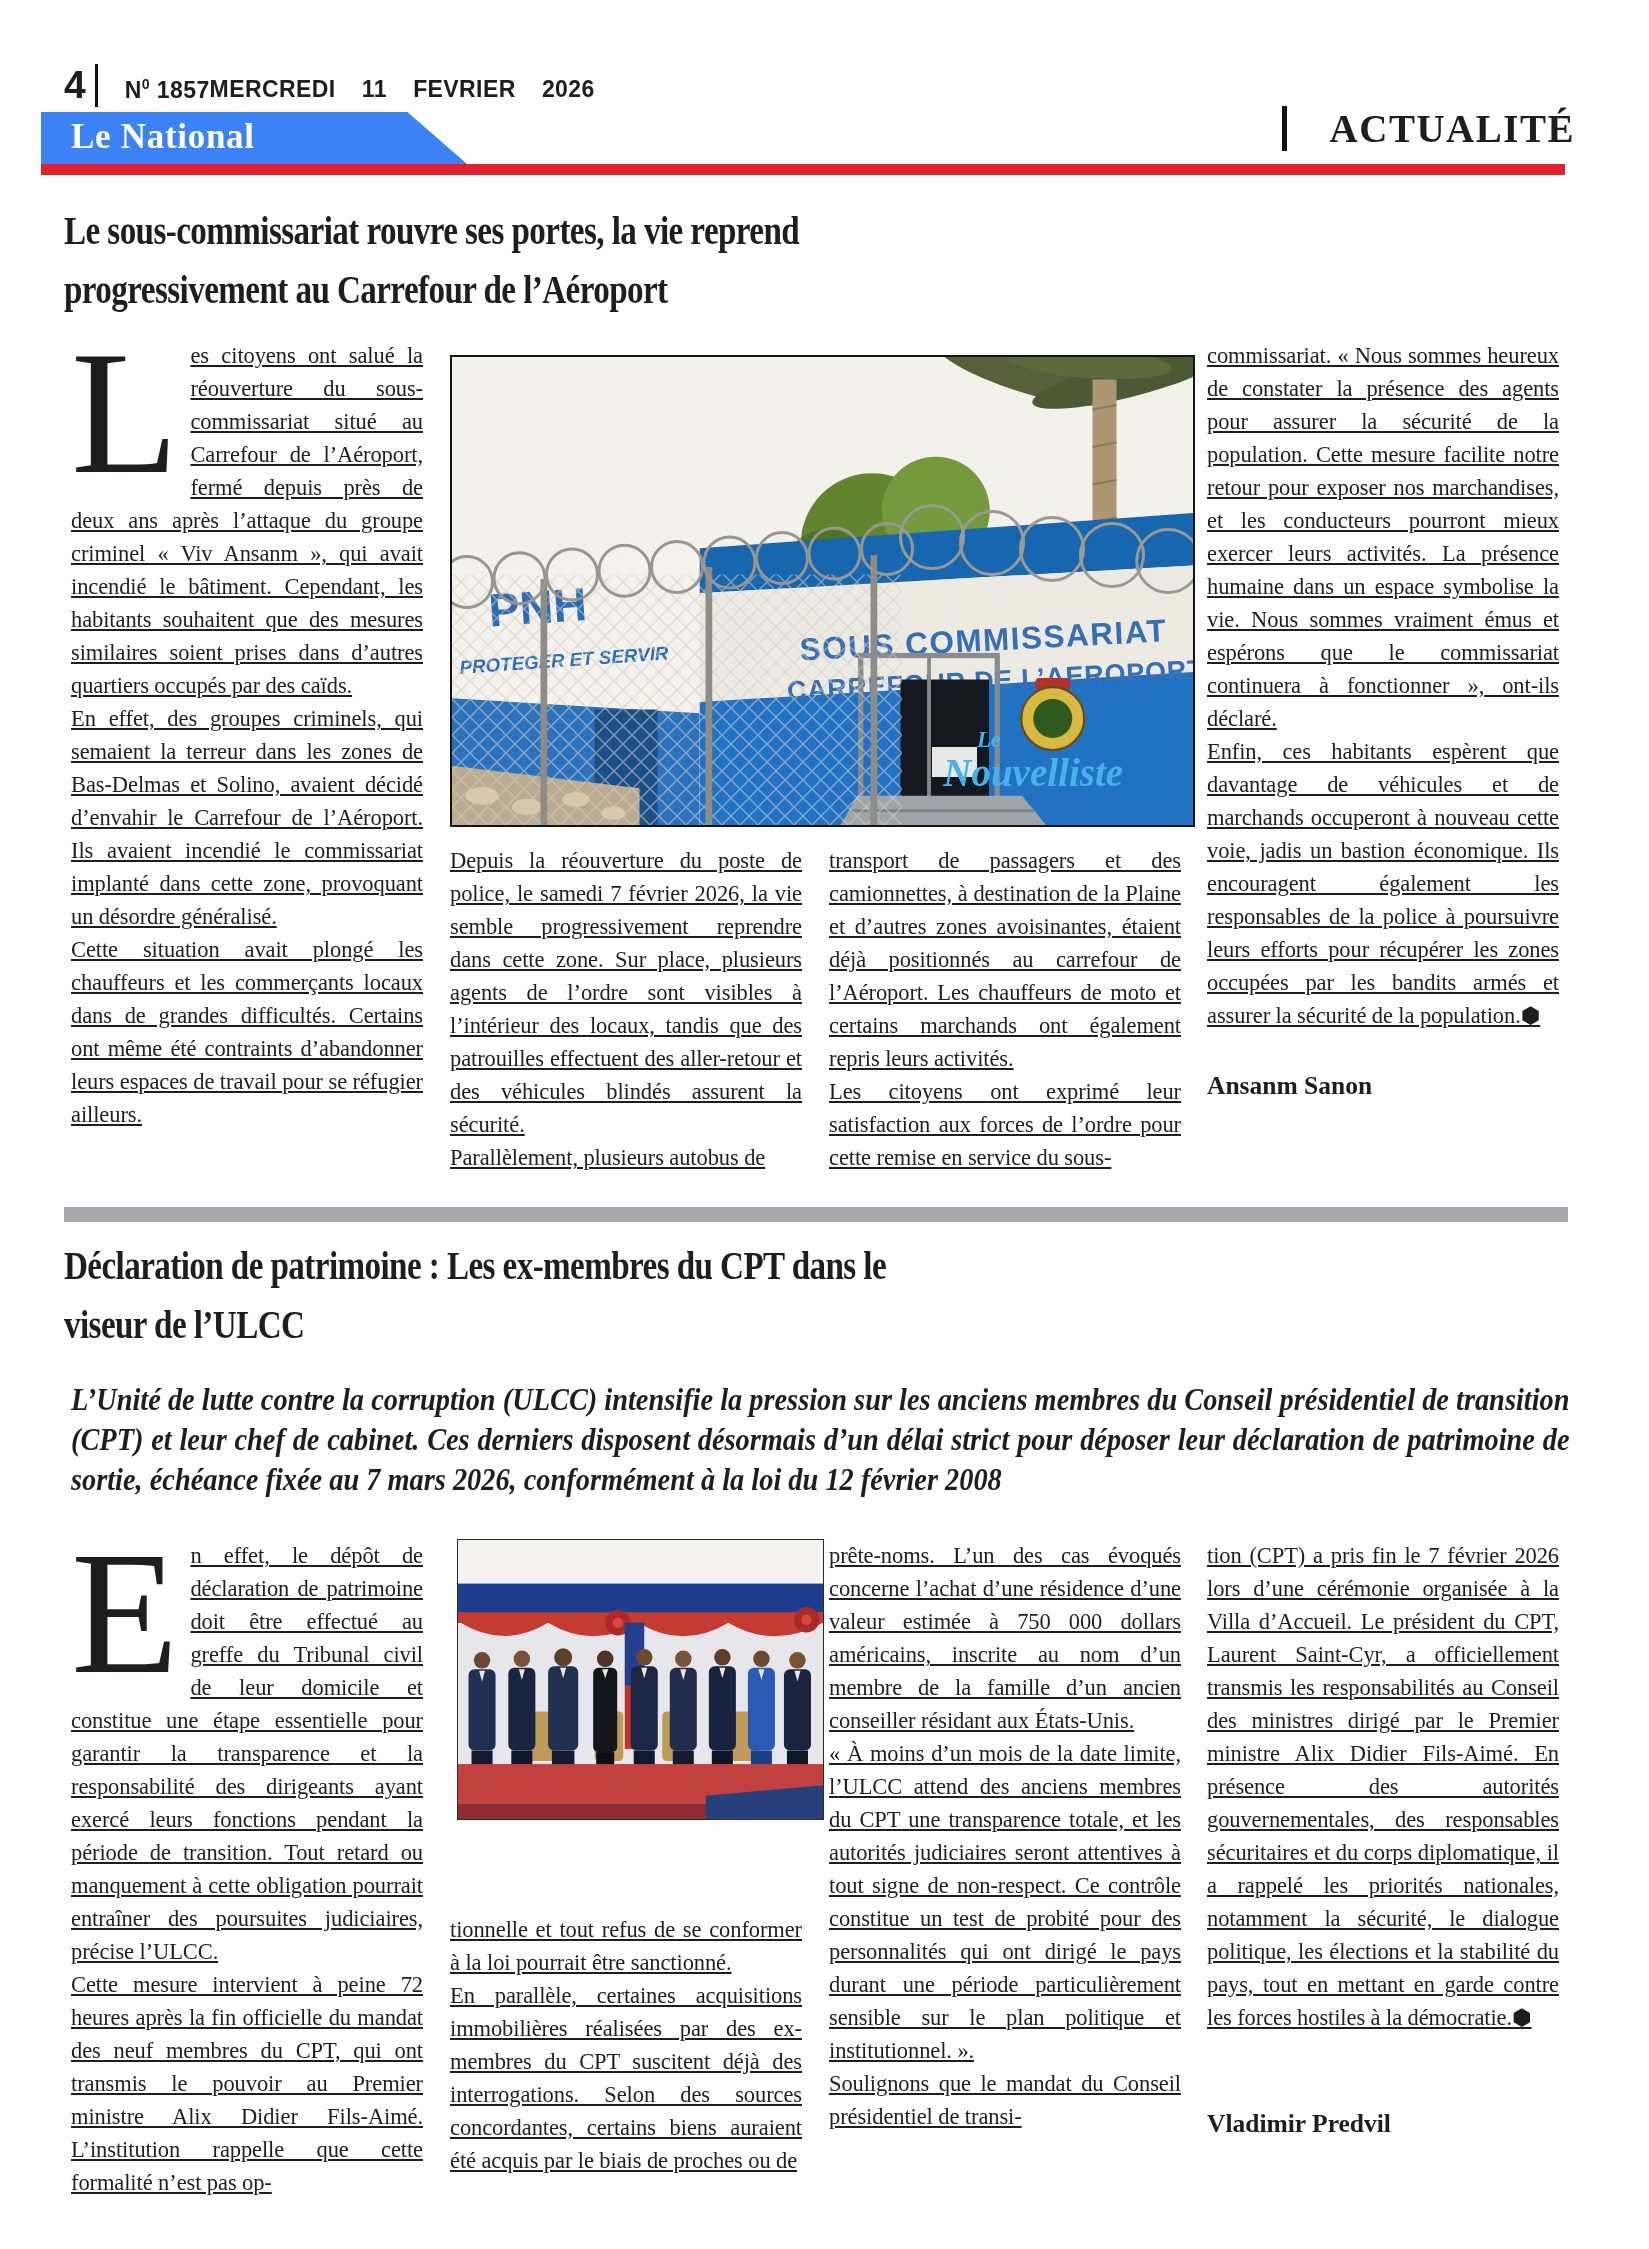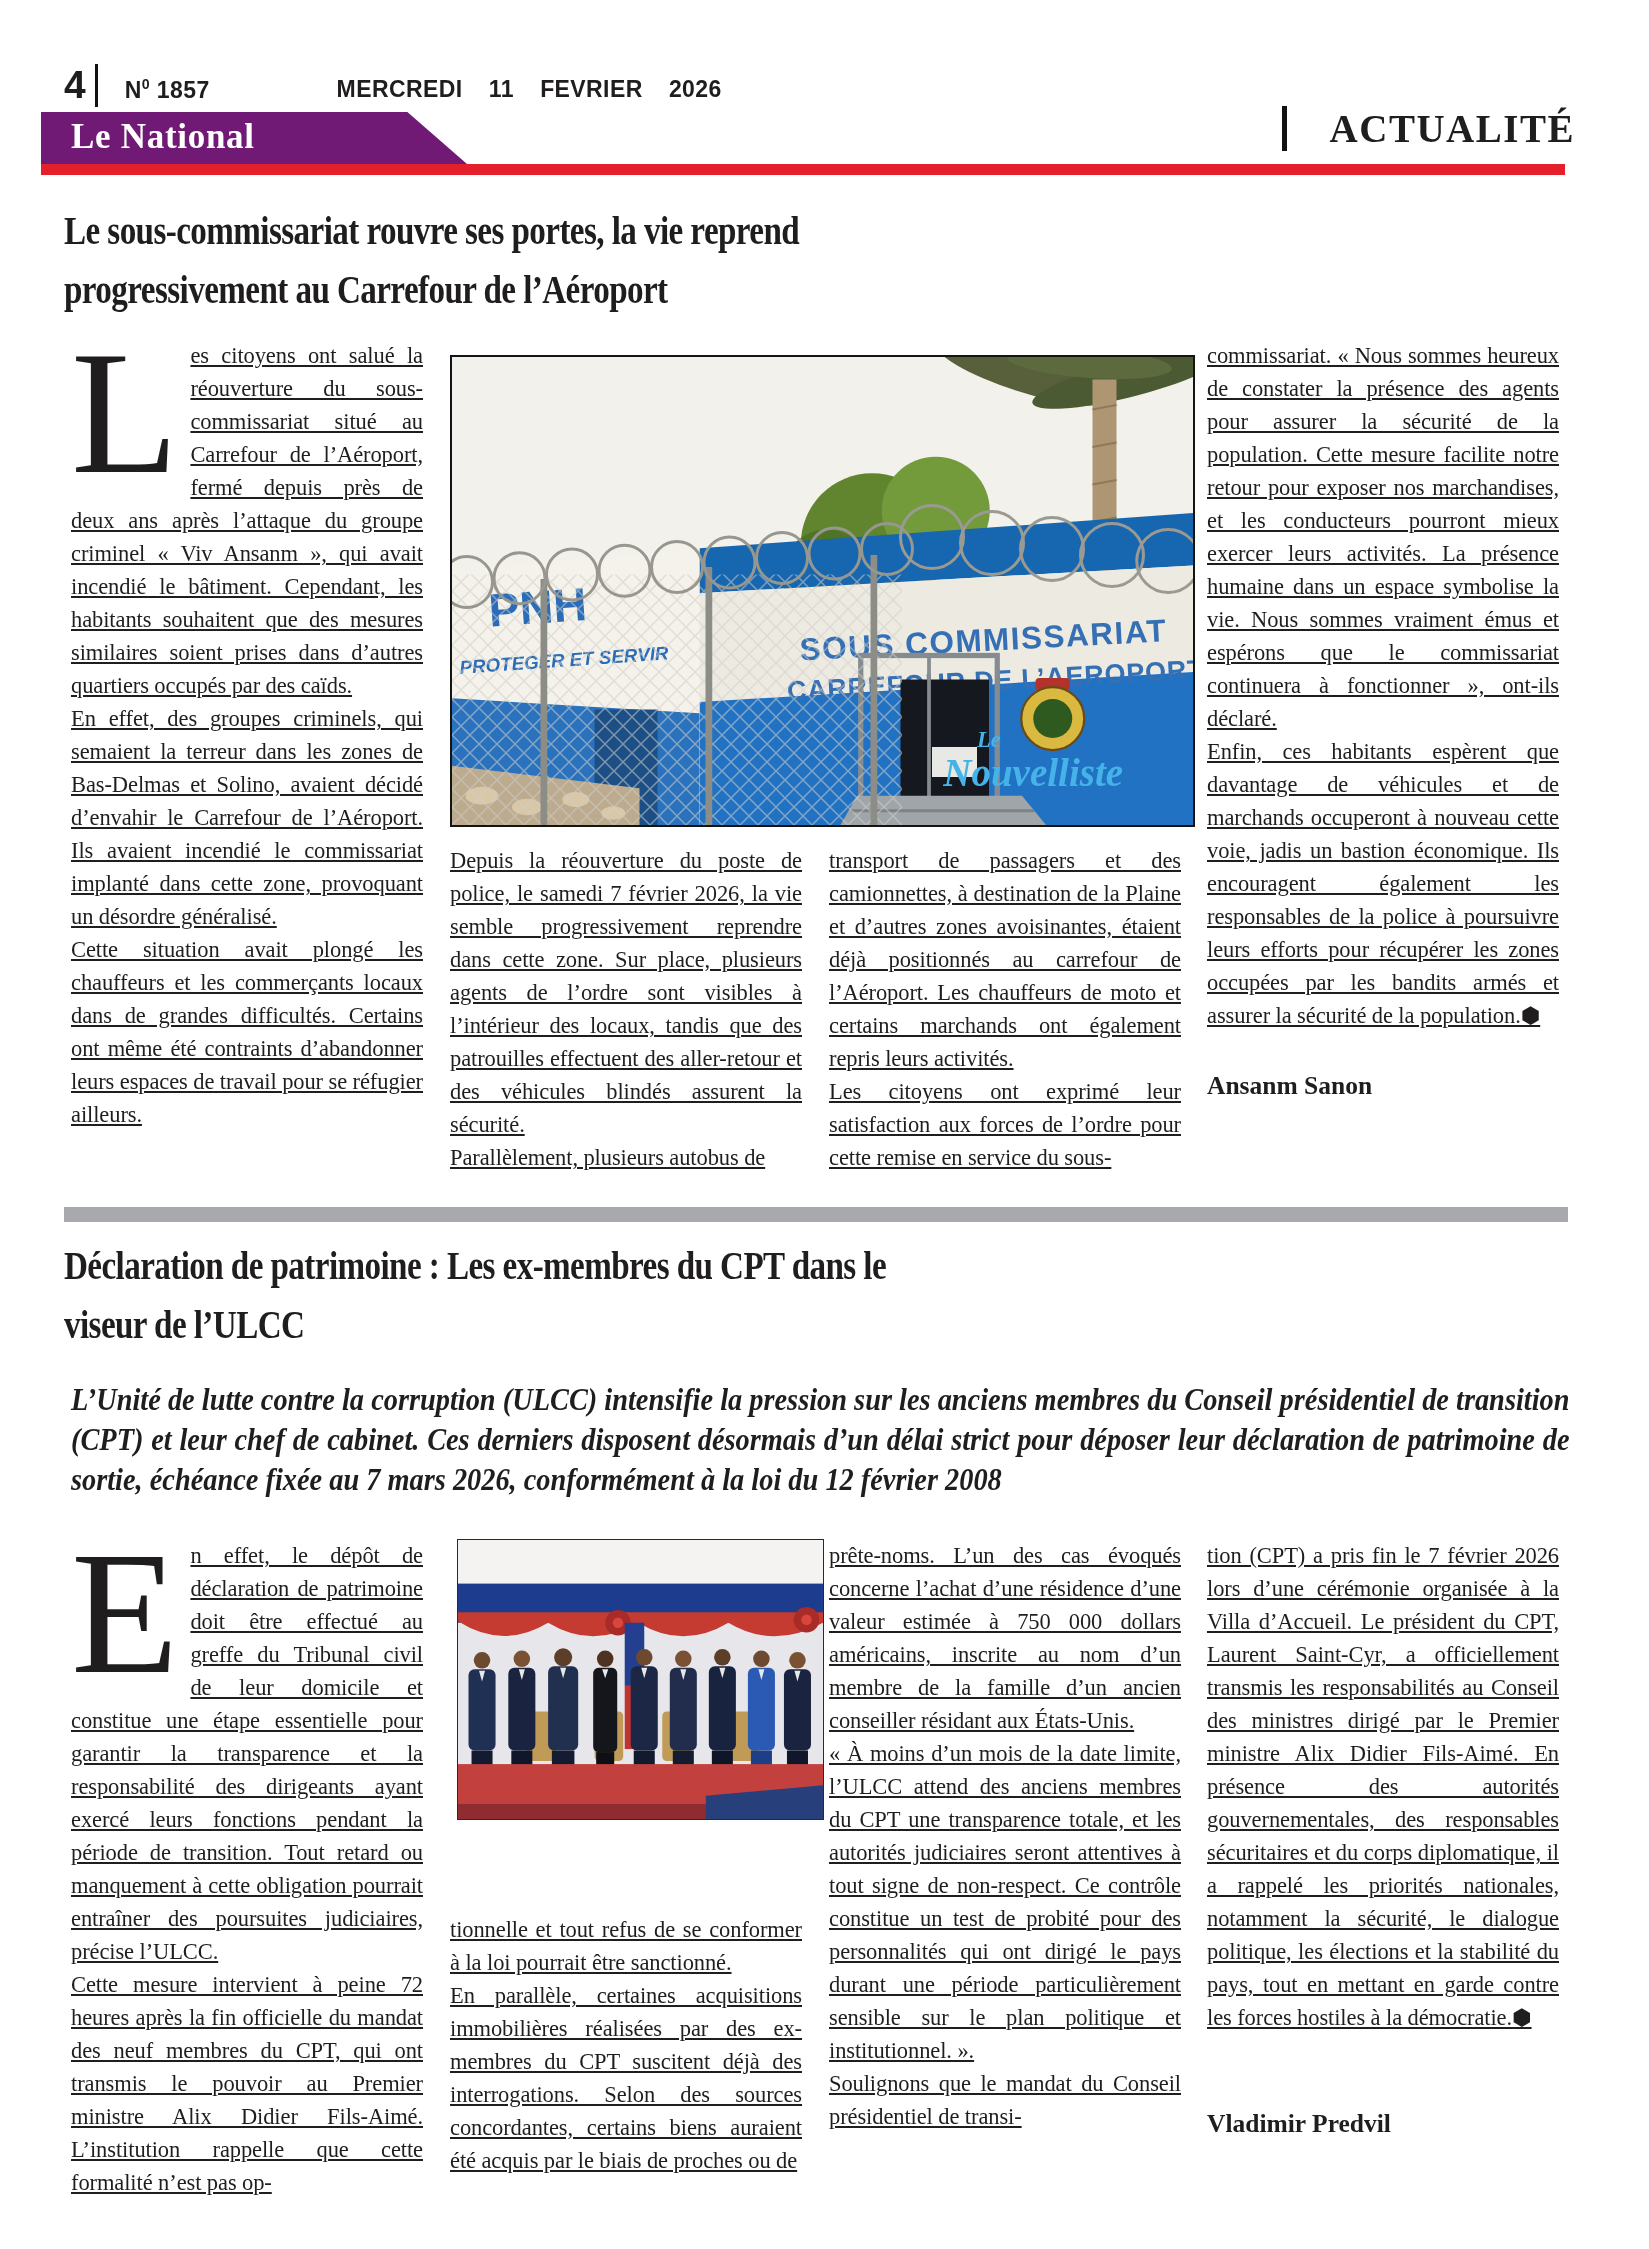--- a/index.html
+++ b/index.html
@@ -6,23 +6,23 @@
   .page{position:relative;width:1650px;height:2250px;background:#fff;overflow:hidden;
         font-family:"Liberation Serif", serif;color:#1f1d1e;}
   .abs{position:absolute;}
 
   
   .hdr{top:64px;left:64px;display:flex;align-items:flex-start;font-family:"Liberation Sans",sans-serif;font-weight:bold;}
   .pgnum{font-size:39px;line-height:42px;}
   .hbar{border-left:3.7px solid #121212;height:43px;margin:0 27px 0 9px;}
   .issue{font-size:23px;margin-top:12px;letter-spacing:0.4px;}
   .issue sup{font-size:14.2px;}
-  .hdate{font-size:23px;margin-top:12px;margin-left:127px;word-spacing:19.5px;letter-spacing:0.4px;}
-
-  .banner{top:112px;left:41px;width:426px;height:52px;background:#701a75;
+  .hdate{font-size:23px;margin-top:12px;word-spacing:19.5px;letter-spacing:0.4px;}
+
+  .banner{top:112px;left:41px;width:426px;height:52px;background:#3b82f6;
           clip-path:polygon(0 0,86% 0,100% 100%,0 100%);}
   .brand{font-family:"Liberation Serif",serif;font-weight:bold;color:#fff;font-size:35px;
          padding:4.5px 0 0 30px;letter-spacing:0.7px;}
   .redrule{top:164px;left:41px;width:1524px;height:10.5px;background:#e4202c;}
 
   .section{top:106px;right:75px;display:flex;align-items:center;}
   .secbar{border-left:5.2px solid #121212;height:45px;margin-right:43px;}
   .sectitle{font-family:"Liberation Serif",serif;font-weight:bold;font-size:39px;letter-spacing:1.5px;}
 
   

